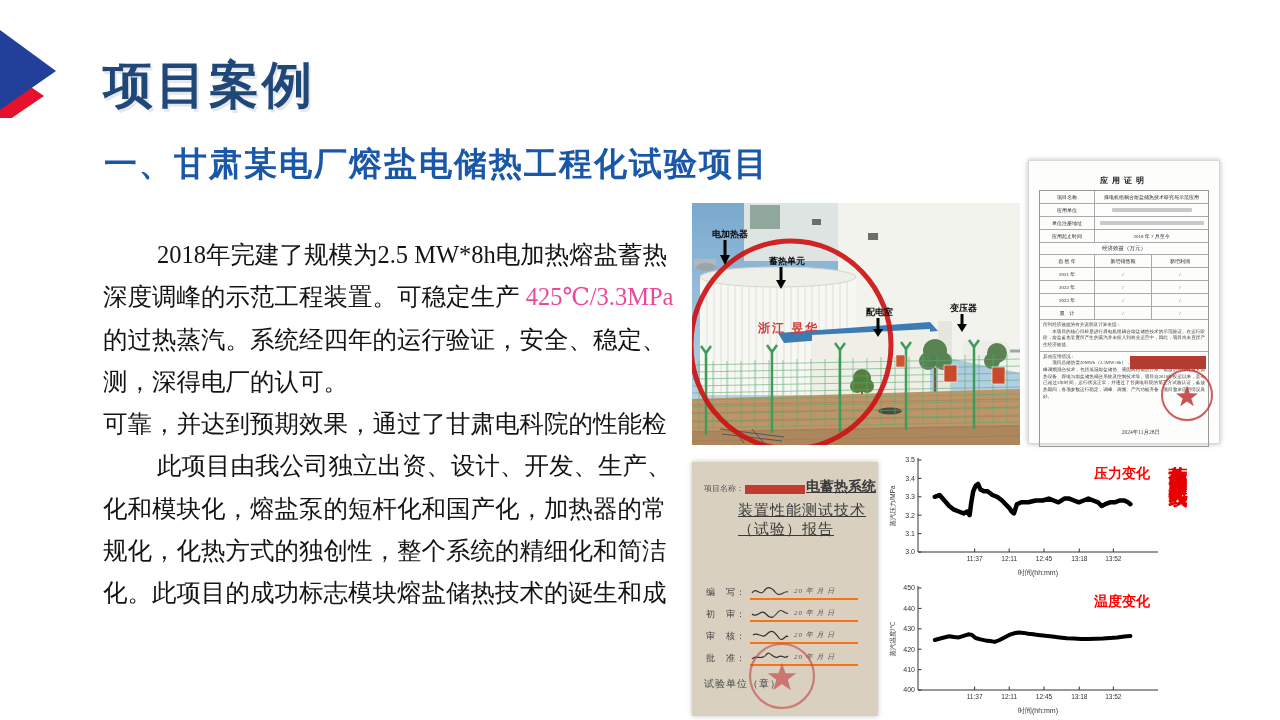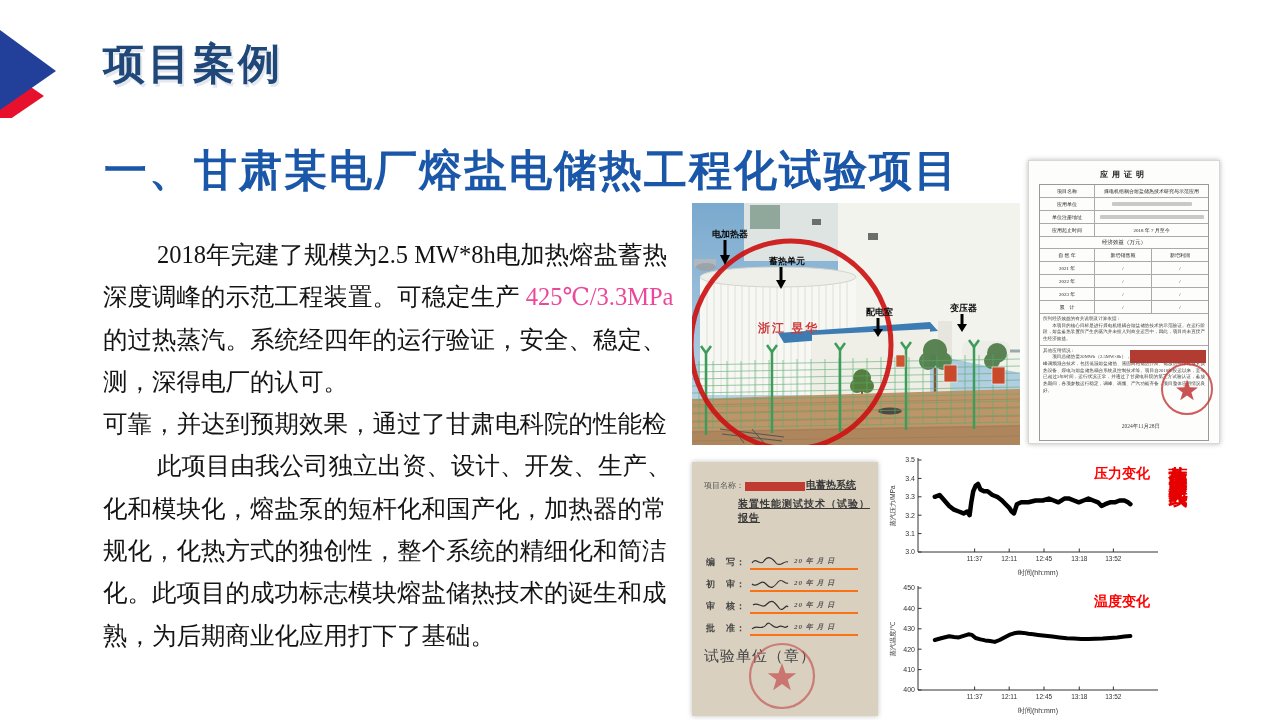--- a/index.html
+++ b/index.html
@@ -1,42 +1,42 @@
 <!DOCTYPE html>
 <html><head>
 <meta charset="utf-8">
 <style>
   html,body{margin:0;padding:0;background:#888;}
   .slide{position:relative;width:1280px;height:720px;background:#ffffff;overflow:hidden;
          font-family:"Liberation Sans","DejaVu Sans",sans-serif;}
 
   
   .logo{position:absolute;left:0;top:14px;}
-  .page-title{position:absolute;left:103px;top:36px;font-size:42px;font-weight:900;
+  .page-title{position:absolute;left:103px;top:52px;font-size:50px;font-weight:900;
               color:#1F4878;letter-spacing:3px;font-family:Liberation Sans, sans-serif;
               text-shadow:2px 3px 0 rgba(30,60,110,0.12);}
-  .section-heading{position:absolute;left:104px;top:142px;font-size:43px;font-weight:bold;
+  .section-heading{position:absolute;left:104px;top:142px;font-size:33px;font-weight:bold;
               color:#1A57A8;letter-spacing:2px;font-family:"Liberation Serif","DejaVu Serif",serif;}
 
   
   .bodytext{position:absolute;left:103px;top:234px;width:575px;
             font-family:"Liberation Serif","DejaVu Serif",serif;
             font-size:24.5px;color:#141414;}
   .bodytext .ln{height:42.3px;line-height:42.3px;white-space:nowrap;}
   .bodytext .indent{text-indent:2.2em;}
   .red{color:#ec4899;}
 
   
   .photo{position:absolute;left:692px;top:203px;width:328px;height:242px;}
 
   
   .certificate{position:absolute;left:1028px;top:160px;width:190px;height:282px;background:#fdfdfc;
                box-shadow:0 0 5px rgba(0,0,0,0.28);border:1px solid #d8d8d8;
                font-family:"Liberation Serif","DejaVu Serif",serif;color:#222;}
-  .cert-title{text-align:center;font-size:8px;font-weight:bold;letter-spacing:4px;margin:8px 0 4px 0;}
+  .cert-title{text-align:center;font-size:8px;font-weight:bold;letter-spacing:4px;margin:14px 0 4px 0;}
   .cert-table{margin:0 10px;border:1px solid #999;}
   .crow{display:flex;border-bottom:1px solid #aaa;min-height:12px;align-items:stretch;}
   .crow:last-child{border-bottom:none;}
   .clabel{width:31%;border-right:1px solid #aaa;font-size:5px;display:flex;align-items:center;justify-content:center;padding:1px;text-align:center;}
   .cval{flex:1;font-size:5px;display:flex;align-items:center;justify-content:center;padding:1px 2px;text-align:center;}
   .ccell3{flex:1;border-right:1px solid #aaa;font-size:5px;display:flex;align-items:center;justify-content:center;padding:1px;}
   .ccell3:last-child{border-right:none;}
   .cmerged{font-size:5.5px;text-align:center;padding:2px;border-bottom:1px solid #aaa;}
   .blurbar{display:inline-block;height:4px;background:#c9c9c9;border-radius:1px;filter:blur(0.5px);}
   .cnotes{font-size:4.6px;line-height:1.45;text-align:justify;color:#3a3a3a;padding:2px 3px;border-bottom:1px solid #aaa;}
@@ -45,27 +45,27 @@
   .cert-bottom{position:relative;height:44px;}
   .cert-redbar{position:absolute;right:2px;top:-46px;width:76px;height:13px;background:#B23B32;}
   .cert-stamp{position:absolute;right:-8px;top:-36px;}
   .cert-date{position:absolute;right:48px;bottom:10px;font-size:5.5px;color:#444;}
 
   
   .report{position:absolute;left:692px;top:462px;width:186px;height:254px;background:#D9D0C0;
           box-shadow:0 0 5px rgba(0,0,0,0.25);font-family:"Liberation Serif","DejaVu Serif",serif;color:#333;}
   .rp-line1{margin:16px 0 0 12px;font-size:8px;color:#555;white-space:nowrap;}
   .rp-redbar{display:inline-block;width:60px;height:9px;background:#C13B30;vertical-align:middle;margin:0 1px;}
-  .rp-suffix{font-size:10px;font-weight:bold;color:#3a3a3a;text-decoration:underline;}
-  .rp-line2{margin:5px 0 15px 46px;font-size:10px;font-weight:bold;color:#3a3a3a;text-decoration:underline;letter-spacing:1px;}
-  .rp-signs{margin:26px 0 0 14px;font-weight:bold;}
+  .rp-suffix{font-size:14px;font-weight:bold;color:#3a3a3a;text-decoration:underline;}
+  .rp-line2{margin:5px 0 15px 46px;font-size:15px;font-weight:normal;color:#3a3a3a;text-decoration:underline;letter-spacing:1px;}
+  .rp-signs{margin:42px 0 0 14px;}
   .rp-srow{height:22px;display:flex;align-items:center;font-size:9px;letter-spacing:1px;color:#444;}
   .rp-sigline{display:inline-flex;align-items:center;border-bottom:2px solid #f97316;margin-left:4px;width:108px;height:14px;}
   .rp-date{font-size:7px;color:#555;margin-left:4px;font-style:italic;}
-  .rp-unit{margin:8px 0 0 12px;font-size:15px;letter-spacing:1px;color:#444;}
+  .rp-unit{margin:8px 0 0 12px;font-size:10px;letter-spacing:1px;color:#444;}
   .rp-stamp{position:absolute;left:50px;bottom:6px;}
 
   
   .chart0{position:absolute;left:888px;top:454px;}
   .chart1{position:absolute;left:888px;top:582px;}
   .vnote{position:absolute;left:1166px;top:450px;writing-mode:vertical-rl;text-orientation:upright;
          font-size:19px;font-weight:bold;color:#E60000;letter-spacing:2px;
          font-family:"DejaVu Sans","Liberation Sans",sans-serif;}
 </style>
 </head>
@@ -84,21 +84,20 @@
   <div class="bodytext">
     <div class="ln indent">2018年完建了规模为2.5 MW*8h电加热熔盐蓄热</div>
     <div class="ln"><span>深度调峰的示范工程装置。可稳定生产 </span><span class="red">425℃/3.3MPa</span></div>
     <div class="ln">的过热蒸汽。系统经四年的运行验证，安全、稳定、</div>
     <div class="ln">测，深得电厂的认可。</div>
     <div class="ln">可靠，并达到预期效果，通过了甘肃电科院的性能检</div>
     <div class="ln indent">此项目由我公司独立出资、设计、开发、生产、</div>
     <div class="ln">化和模块化，熔盐泵的短杆化和国产化，加热器的常</div>
     <div class="ln">规化，化热方式的独创性，整个系统的精细化和简洁</div>
     <div class="ln">化。此项目的成功标志模块熔盐储热技术的诞生和成</div>
-    <div class="ln">熟，为后期商业化应用打下了基础。</div>
   </div>
 
   <svg class="photo" width="328" height="242" viewBox="0 0 328 242">
     <defs>
       <linearGradient id="sky" x1="0" y1="0" x2="0" y2="1">
         <stop offset="0" stop-color="#79A9CE"></stop>
           <stop offset="1" stop-color="#C6DBE9"></stop>
       </linearGradient>
     </defs>
     <rect x="0" y="0" width="328" height="242" fill="url(#sky)"></rect>

